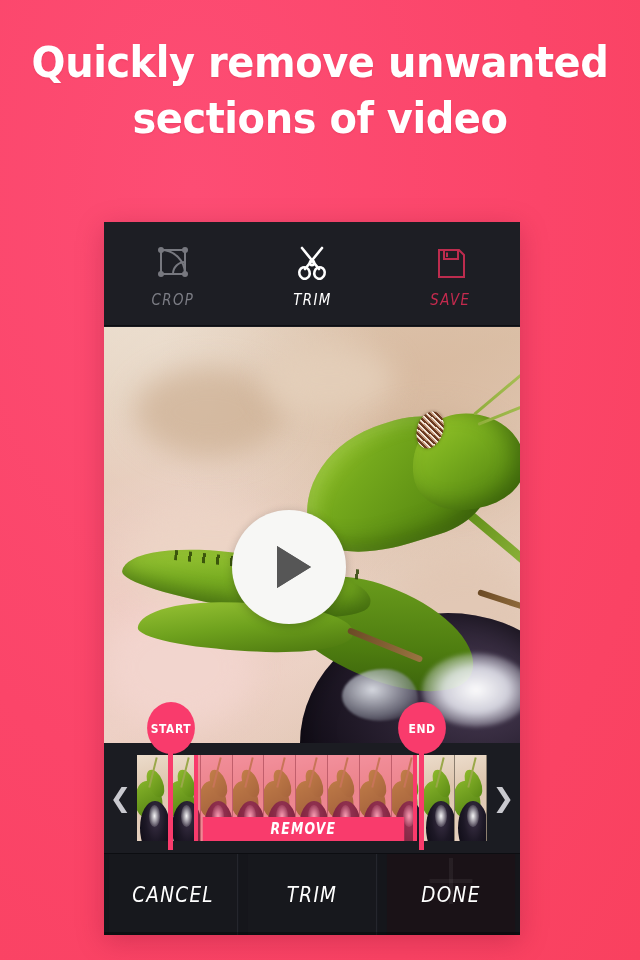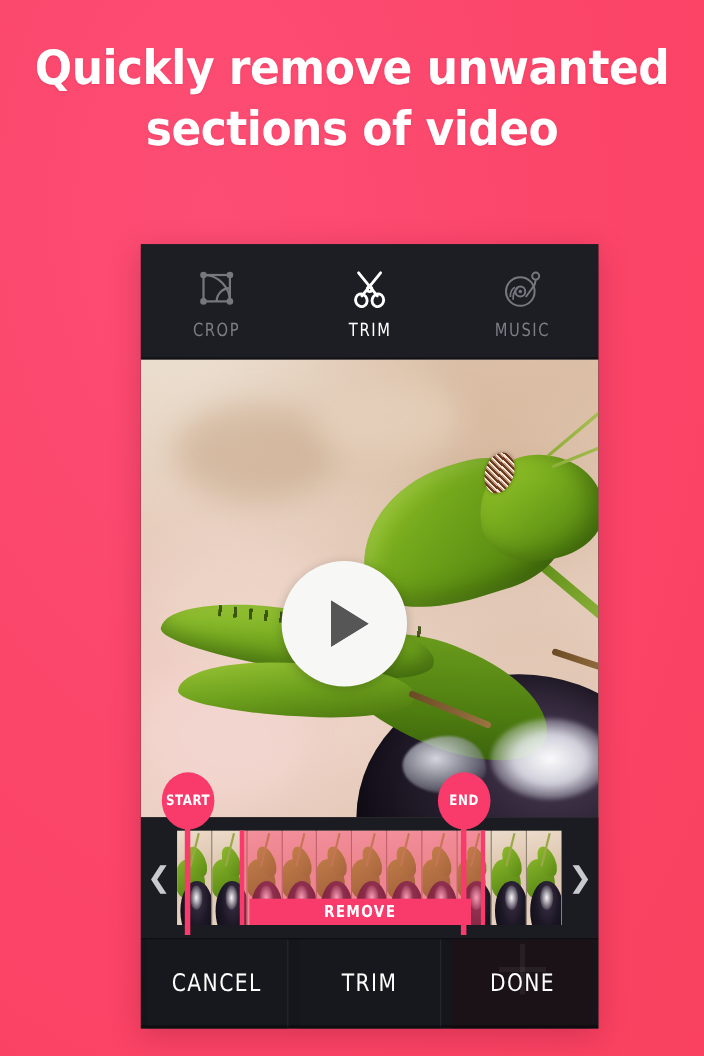--- a/index.html
+++ b/index.html
@@ -25,25 +25,26 @@
     line-height: 56px;
     letter-spacing: -0.5px;
     transform: scaleX(0.93);
     text-shadow: 0 1px 2px rgba(160,20,50,0.18);
   }
   .headline span { display: block; }
 
   
   .panel {
     position: absolute;
-    left: 128px; top: 222px;
+    left: 104px; top: 222px;
     width: 416px; height: 713px;
     background: #191a20;
     overflow: hidden;
     box-shadow: 0 6px 26px rgba(120,10,40,0.28);
+    font-style: italic;
   }
 
   
   .toolbar {
     position: absolute; top: 0; left: 0;
     width: 416px; height: 104px;
     background: #1d1e24;
     display: flex;
     border-bottom: 1px solid #0d0e12;
   }
@@ -429,37 +430,33 @@
             <line x1="31" y1="5" x2="14" y2="26"></line>
             <ellipse cx="13.5" cy="30" rx="5.2" ry="5.8" transform="rotate(-18 13.5 30)"></ellipse>
             <ellipse cx="28.5" cy="30" rx="5.2" ry="5.8" transform="rotate(18 28.5 30)"></ellipse>
             <circle cx="21" cy="20" r="2.1"></circle>
           </g>
         </svg>
       </span>
       <span class="lbl">TRIM</span>
     </div>
 
-    <div class="tool dim">
+
+    <div class="tool save">
       <span class="ico">
         <svg viewBox="0 0 42 40" width="42" height="40">
-          <g stroke="#77787f" fill="none" stroke-width="1.8">
-            <circle cx="19" cy="22" r="13"></circle>
-            <circle cx="19" cy="22" r="4.5"></circle>
-            <circle cx="19" cy="22" r="1.6" fill="#77787f" stroke="none"></circle>
-            <path d="M10 27 a10 10 0 0 1 4 -9" stroke-width="1.5"></path>
-            <path d="M12.5 29.5 a12.5 12.5 0 0 1 4.5 -11" stroke-width="1.5"></path>
-            <circle cx="33" cy="8" r="3.2"></circle>
-            <path d="M33 11.5 L32 16 L24 27"></path>
+          <g stroke="#bc2c4e" fill="none" stroke-width="2">
+            <path d="M9 7 h20 l5 5 v22 h-25 z"></path>
+            <path d="M14 7 h14 v9 h-14 z"></path>
+            <line x1="17" y1="9.5" x2="17" y2="14"></line>
           </g>
         </svg>
       </span>
-      <span class="lbl">MUSIC</span>
-    </div>
-
+      <span class="lbl">SAVE</span>
+    </div>
   </div>
 
   <div class="video">
     <div class="vbg"></div>
     <div class="blotch b1"></div>
     <div class="blotch b2"></div>
     <div class="blotch b3"></div>
     <div class="blotch b4"></div>
     <div class="blotch b5"></div>
     <div class="blotch b6"></div>

